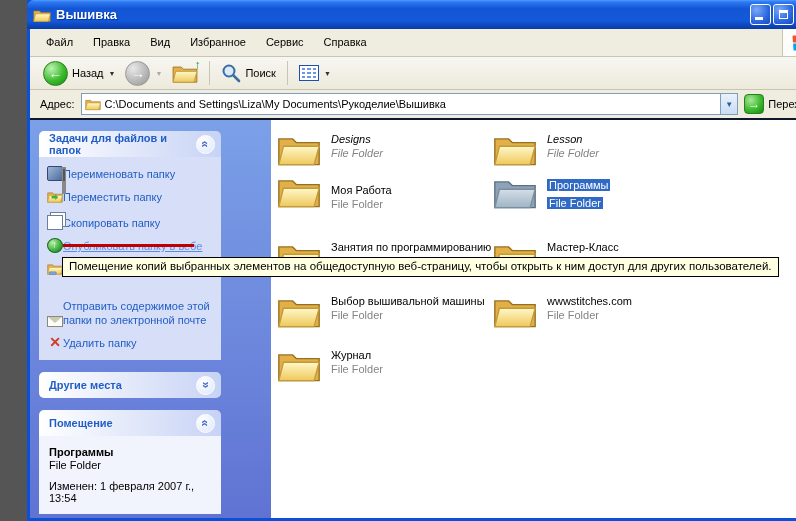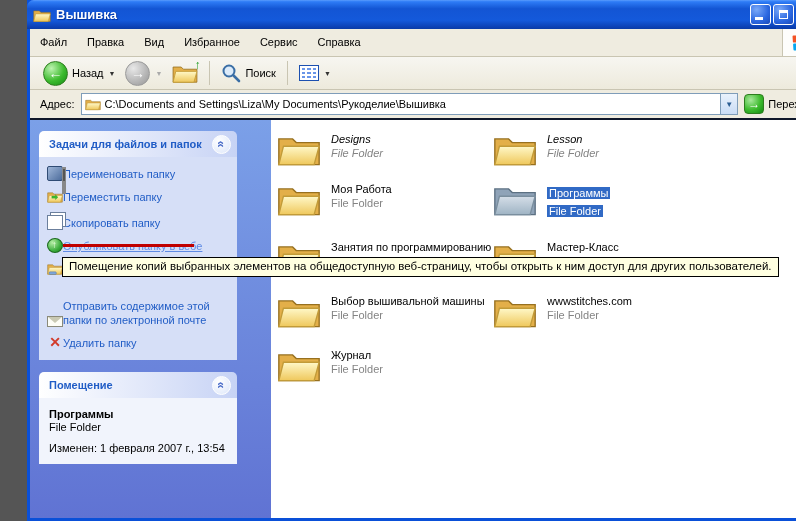--- a/index.html
+++ b/index.html
@@ -19,21 +19,21 @@
     display:flex; align-items:center; justify-content:center; position:relative;
     background:radial-gradient(circle at 30% 25%,#7AA9F8,#2B67E0 60%,#1A49B8); }
   .winbtn.close{ background:radial-gradient(circle at 30% 25%,#F2A085,#DD5C38 55%,#B02B0C); }
   .glyph-min{ position:absolute; left:4px; bottom:4px; width:8px; height:3px; background:#fff; }
   .glyph-max{ width:9px; height:9px; border:1px solid #fff; border-top:3px solid #fff; }
   .glyph-close{ color:#fff; font-size:12px; font-weight:bold; line-height:1; }
 
   
   .menubar{ position:absolute; left:3px; top:29px; width:790px; height:28px;
     background:#EFECE0; border-bottom:1px solid #C9C5B2; display:flex; align-items:stretch; }
-  .menu-items{ display:flex; align-items:center; flex:1; }
+  .menu-items{ display:flex; align-items:center; flex:1; padding-left:6px; }
   .menu-item{ font-size:11px; color:#000; padding:0 10px; line-height:27px; cursor:default; }
   .winlogo-block{ width:38px; border-left:1px solid #C9C5B2; background:#FDFDFB;
     display:flex; align-items:center; justify-content:center; }
   .winlogo{ width:18px; height:16px; display:grid; grid-template-columns:8px 8px; grid-template-rows:7px 7px;
     gap:1px; transform:rotate(-4deg); }
   .winlogo span{ border-radius:1px; }
   .wl-r{ background:#F35325; } .wl-g{ background:#81BC06; }
   .wl-b{ background:#05A6F0; } .wl-y{ background:#FFBA08; }
 
   
@@ -68,21 +68,21 @@
   .go-btn{ display:flex; align-items:center; gap:4px; margin-left:6px; font-size:11px; padding-right:4px; }
   .go-ico{ width:20px; height:20px; border-radius:4px; border:1px solid #2E7D1F;
     background:radial-gradient(circle at 32% 28%,#A8E89C,#3DBB2E 55%,#128A12);
     color:#fff; font-weight:bold; display:flex; align-items:center; justify-content:center; font-size:12px; }
 
   
   .content{ position:absolute; left:3px; top:120px; width:790px; height:398px; background:#fff; display:flex; }
 
   
   .sidebar{ width:241px; height:100%; background:linear-gradient(180deg,#7BA0E8,#6073D3); padding:11px 9px 0 9px; flex:none; }
-  .panel{ width:198px; margin-bottom:12px; }
+  .panel{ width:182px; margin-bottom:12px; }
   .panel-header{ height:26px; border-radius:5px 5px 0 0;
     background:linear-gradient(90deg,#FFFFFF,#C7D3F5); display:flex; align-items:center; padding:0 6px 0 10px; }
   .panel-title{ flex:1; font-size:11px; font-weight:bold; color:#215DC6; }
   .chev-btn{ width:19px; height:19px; border-radius:50%; background:radial-gradient(circle at 35% 30%,#FFFFFF,#DCE6FA);
     border:1px solid #fff; color:#4D6FC9; font-weight:bold; font-size:12px;
     display:flex; align-items:center; justify-content:center; }
   .chev{ display:inline-block; line-height:1; }
   .chev.up{ transform:rotate(90deg); }
   .chev.down{ transform:rotate(-90deg); }
   .panel-body{ background:#D6DFF7; padding:9px 6px 8px 8px; }
@@ -108,21 +108,21 @@
 
   
   .main{ position:relative; flex:1; background:#fff; }
   .tile{ position:absolute; display:flex; align-items:flex-start; width:210px; }
   .tile .f-ico{ width:44px; height:38px; flex:none; }
   .tile .f-text{ margin-left:10px; padding-top:3px; }
   .f-name{ font-size:11px; color:#000; white-space:nowrap; }
   .f-type{ font-size:11px; color:#848484; margin-top:2px; white-space:nowrap; }
   .tile.selected .f-name, .tile.selected .f-type{ background:#316AC5; color:#fff; display:inline-block; padding:0 2px; }
   .c1{ left:6px; } .c2{ left:222px; }
-  .r1{ top:10px;font-style:italic; } .r2{ top:60px; } .r3{ top:118px; } .r4{ top:172px; } .r5{ top:226px; }
+  .r1{ top:10px;font-style:italic; } .r2{ top:52px;align-items:flex-end; } .r3{ top:118px; } .r4{ top:172px; } .r5{ top:226px; }
 
   
   .tooltip{ position:absolute; left:35px; top:257px; height:20px; background:#FFFFE1;
     border:1px solid #000; font-size:11.5px; color:#000; padding:2px 6px; white-space:nowrap; z-index:50; }
   .red-underline{ position:absolute; left:36px; top:244px; width:131px; height:3px; background:#C00000; z-index:40; }
 
   .mini-folder{ width:100%; height:100%; }
 </style>
 </head>
 <body>
@@ -285,20 +285,28 @@
             <span class="task-ico ic-mail"></span>
             <span class="task-label">Отправить содержимое этой папки по электронной почте</span>
           </div>
           <div class="task-item" style="margin-bottom:2px">
             <span class="task-ico ic-x">✕</span>
             <span class="task-label">Удалить папку</span>
           </div>
         </div>
       </div>
 
+      <div class="panel">
+        <div class="panel-header" style="border-radius:5px">
+          <span class="panel-title">Другие места</span>
+          <span class="chev-btn">
+              <span class="chev down">«</span>
+            </span>
+        </div>
+      </div>
 
       <div class="panel">
         <div class="panel-header">
           <span class="panel-title">Помещение</span>
           <span class="chev-btn">
               <span class="chev up">«</span>
             </span>
         </div>
         <div class="panel-body-details">
           <div class="det-name">Программы</div>

